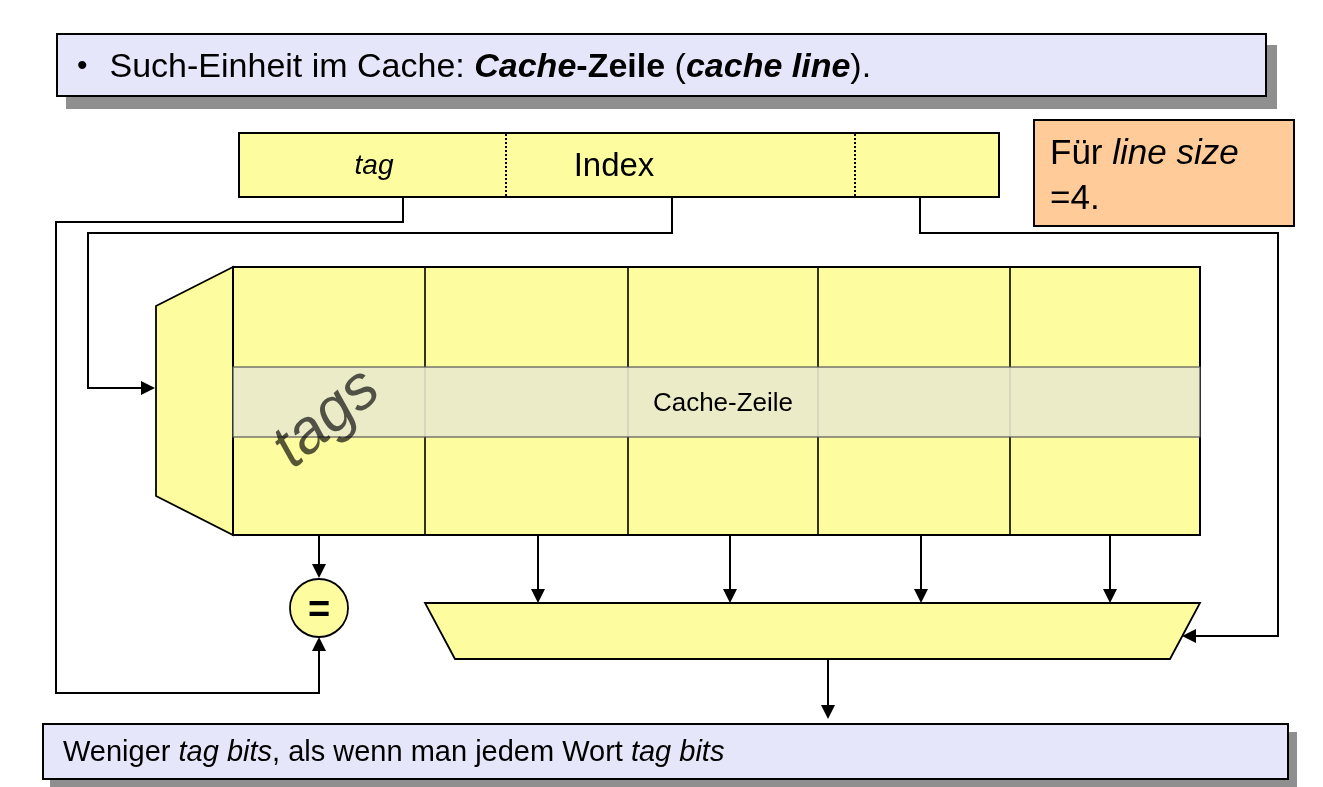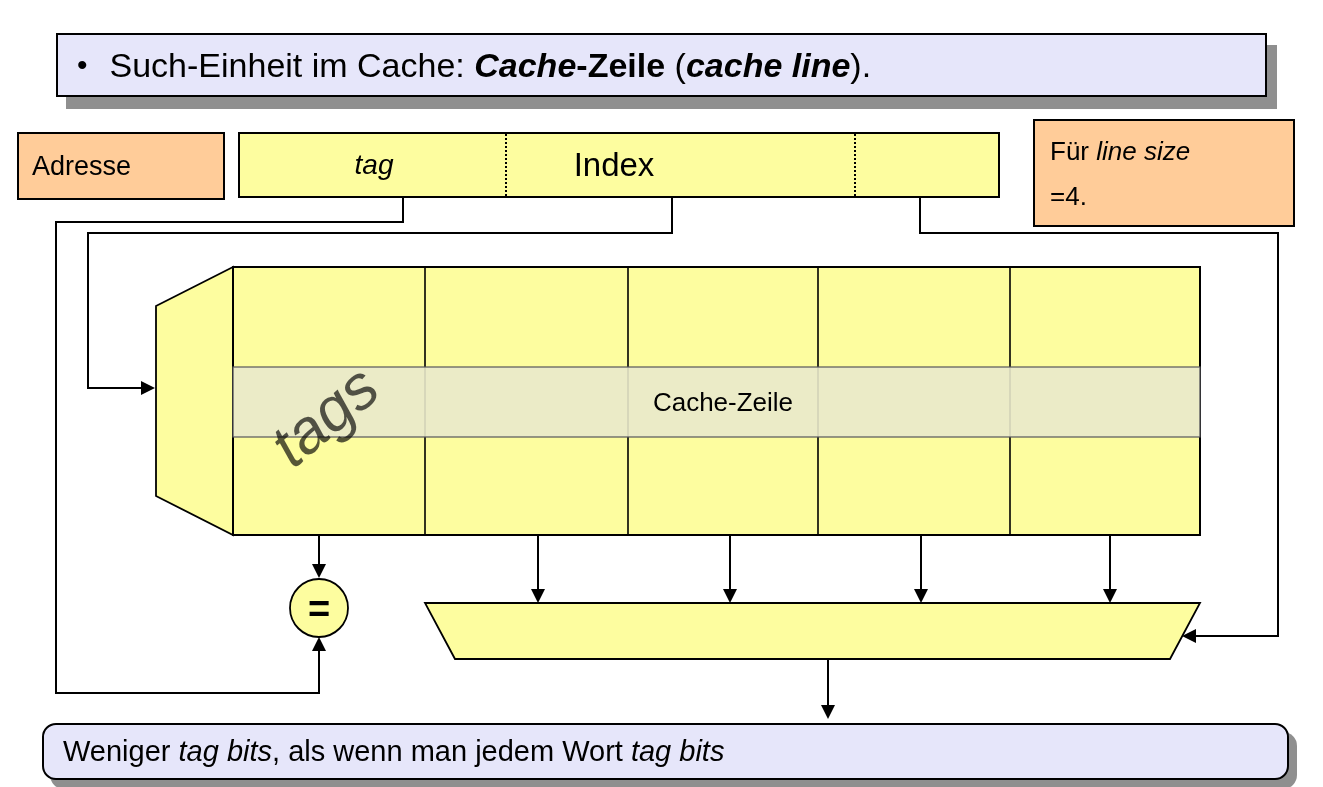--- a/index.html
+++ b/index.html
@@ -8,21 +8,21 @@
     width:1323px;height:787px;
     background:#ffffff;
     font-family:"Liberation Sans",sans-serif;
     overflow:hidden;
   }
   .box{position:absolute;box-sizing:border-box;border:2px solid #000;color:#000;}
   .lav{background:var(--lavender);}
   .org{background:var(--orange);}
   .yel{background:var(--yellow);}
   .shadow-big{box-shadow:10px 12px 0 var(--shadow);}
-  .shadow-small{box-shadow:8px 9px 0 var(--shadow);border-radius:14px;}
+  .shadow-small{box-shadow:8px 9px 0 var(--shadow);}
   .i{font-style:italic;}
   .b{font-weight:bold;}
   .bi{font-weight:bold;font-style:italic;}
 
   #title-box{left:56px;top:33px;width:1211px;height:64px;
     display:flex;align-items:center;font-size:34px;}
   #title-box .bullet{margin-left:19px;margin-right:22px;font-size:30px;}
 
   #adresse-box{left:17px;top:132px;width:208px;height:68px;
     display:flex;align-items:center;padding-left:13px;font-size:27px;}
@@ -31,21 +31,21 @@
   .field-divider{position:absolute;top:0;height:100%;width:0;
     border-left:2px dotted #000;}
   #field-divider-1{left:265px;}
   #field-divider-2{left:614px;}
   .field-label{position:absolute;top:50%;transform:translate(-50%,-50%);
     font-size:28px;white-space:nowrap;}
   #tag-label{left:134px;}
   #index-label{left:374px;font-size:33px;}
 
   #fuer-box{left:1033px;top:119px;width:262px;height:108px;
-    padding:8px 0 0 15px;font-size:26px;line-height:45px;}
+    padding:8px 0 0 15px;font-size:35px;line-height:45px;}
 
   #bottom-box{left:42px;top:723px;width:1247px;height:57px;
     display:flex;align-items:center;padding-left:19px;font-size:29px;white-space:pre;}
   #bottom-box span{white-space:pre;}
 
   #diagram-svg{position:absolute;left:0;top:0;}
   .shape{fill:var(--yellow);stroke:#000;stroke-width:1.8;}
   .table-frame{fill:var(--yellow);stroke:#000;stroke-width:2;}
   .grid-line{stroke:#000;stroke-width:1.6;}
   .hl-row{fill:var(--rowhl);fill-opacity:0.9;stroke:#56565a;stroke-width:1.2;}
@@ -99,23 +99,20 @@
 
     <path class="conn" d="M828 659 L828 705"></path>
     <polygon class="ah" points="821,705 835,705 828,719"></polygon>
   </svg>
 
   <div id="title-box" class="box lav shadow-big">
     <span class="bullet">•</span>
     <span><span>Such-Einheit im Cache: </span><span class="bi">Cache</span><span class="b">-Zeile</span><span> (</span><span class="bi">cache line</span><span>).</span></span>
   </div>
 
-  <div id="adresse-box" class="box org">
-    <span>Adresse</span>
-  </div>
 
   <div id="field-box" class="box yel">
     <div id="field-divider-1" class="field-divider"></div>
     <div id="field-divider-2" class="field-divider"></div>
     <span id="tag-label" class="field-label i">tag</span>
     <span id="index-label" class="field-label">Index</span>
   </div>
 
   <div id="fuer-box" class="box org">
     <span>Für </span><span class="i">line size</span>

